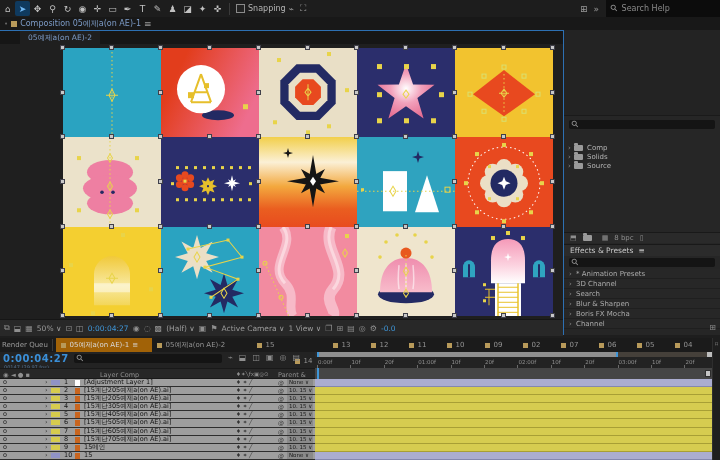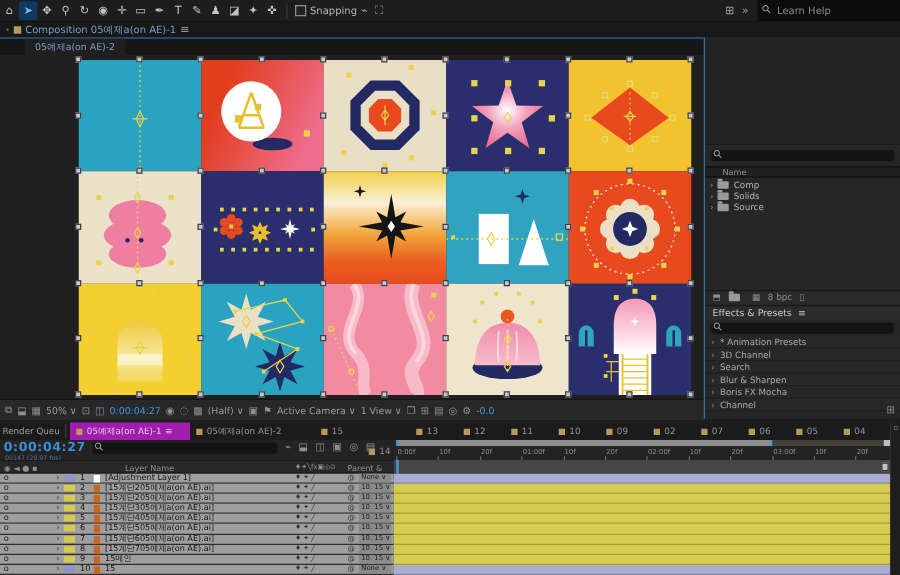--- a/index.html
+++ b/index.html
@@ -72,21 +72,21 @@
   .fxrow{height:9px;display:flex;align-items:center;font-size:7px;color:#ababab;padding-left:5px;
          background:#272727;border-bottom:1px solid #1f1f1f;}
   #fx-bottom{position:absolute;right:4px;bottom:3px;color:#8f8f8f;font-size:8px;}
   
   #timeline{left:0;top:338px;width:720px;height:122px;background:#232323;}
   #tl-tabs{position:absolute;left:0;top:0;width:720px;height:14px;background:#1b1b1b;display:flex;align-items:center;font-size:7px;}
   #rq{width:46px;overflow:hidden;white-space:nowrap;color:#9a9a9a;padding-left:2px;flex:0 0 auto;}
   .tltab{height:14px;display:flex;align-items:center;gap:3px;padding:0 5px;color:#949494;white-space:nowrap;
          overflow:hidden;flex:0 0 auto;box-sizing:border-box;}
   .tltab .sq{width:5px;height:5px;background:#b89a5a;flex:0 0 auto;}
-  .tltab.active{background:#a21caf;color:#d8d8d8;}
+  .tltab.active{background:#a16207;color:#d8d8d8;}
   #tl-left{position:absolute;left:0;top:14px;width:315px;height:108px;}
   #tl-timecode{position:absolute;left:3px;top:1px;color:#3a8fd8;font-size:10px;font-weight:bold;letter-spacing:.5px;}
   #tl-frameinfo{position:absolute;left:4px;top:12px;color:#53718f;font-size:5px;}
   #tl-search{position:absolute;left:74px;top:2px;width:148px;height:9px;background:#141414;border-radius:2px;
              display:flex;align-items:center;padding:0 3px;box-sizing:border-box;}
   #tl-icons{position:absolute;left:228px;top:1px;display:flex;gap:6px;color:#8f8f8f;font-size:8px;}
   #tl-header{position:absolute;left:0;top:16px;width:315px;height:11px;background:#272727;border-top:1px solid #191919;
              border-bottom:1px solid #191919;color:#8f8f8f;font-size:6.5px;box-sizing:border-box;}
   #tl-header span{position:absolute;top:2px;}
   #layer-rows{position:absolute;left:0;top:27px;width:315px;height:81px;}
@@ -145,21 +145,21 @@
     <span class="vsep"></span>
     <span class="chk"></span>
     <span id="snap-label">Snapping</span>
     <span class="ico">⌁</span>
     <span class="ico">⛶</span>
     <span style="flex:1;"></span>
     <span class="ico">⊞</span>
     <span class="ico">»</span>
     <span id="searchbox">
       <span class="mag">⚲</span>
-      <span class="ph">Learn Help</span>
+      <span class="ph">Search Help</span>
     </span>
   </div>
 
   <div id="tabrow" class="abs">
     <div id="comp-tab">
       <span style="color:#666;font-size:7px;">•</span>
       <span class="sq"></span>
       <span id="comp-title">Composition 05예제a(on AE)-1</span>
       <span class="ico">≡</span>
     </div>
@@ -571,21 +571,20 @@
       <span class="ic">⚙</span>
       <span class="val">-0.0</span>
     </div>
   </div>
 
   <div id="rightpanel" class="abs">
     <div id="proj-preview"></div>
     <div class="srch" id="proj-search">
       <span class="mag">⚲</span>
     </div>
-    <div id="name-header">Name</div>
     <div id="proj-folders">
         <div class="frow">
           <span class="chev">›</span>
           <span class="folder"></span>
           <span>Comp</span>
         </div>
         <div class="frow">
           <span class="chev">›</span>
           <span class="folder"></span>
           <span>Solids</span>
@@ -712,21 +711,21 @@
       <div id="tl-icons">
         <span>⌁</span>
         <span>⬓</span>
         <span>◫</span>
         <span>▣</span>
         <span>◎</span>
         <span>▤</span>
       </div>
       <div id="tl-header">
         <span style="left:3px;">◉ ◄ ● ▪</span>
-        <span style="left:100px;">Layer Name</span>
+        <span style="left:100px;">Layer Comp</span>
         <span style="left:236px;font-size:5.5px;">♦✦╲fx▣◎⊙</span>
         <span style="left:278px;">Parent &amp; Link</span>
       </div>
       <div id="layer-rows">
           <div class="lrow">
             <span class="eye">o</span>
             <span class="chv">›</span>
             <span class="sw" style="background: rgb(144, 147, 198);"></span>
             <span class="num">1</span>
             <span class="fic" style="background: rgb(255, 255, 255);"></span>

